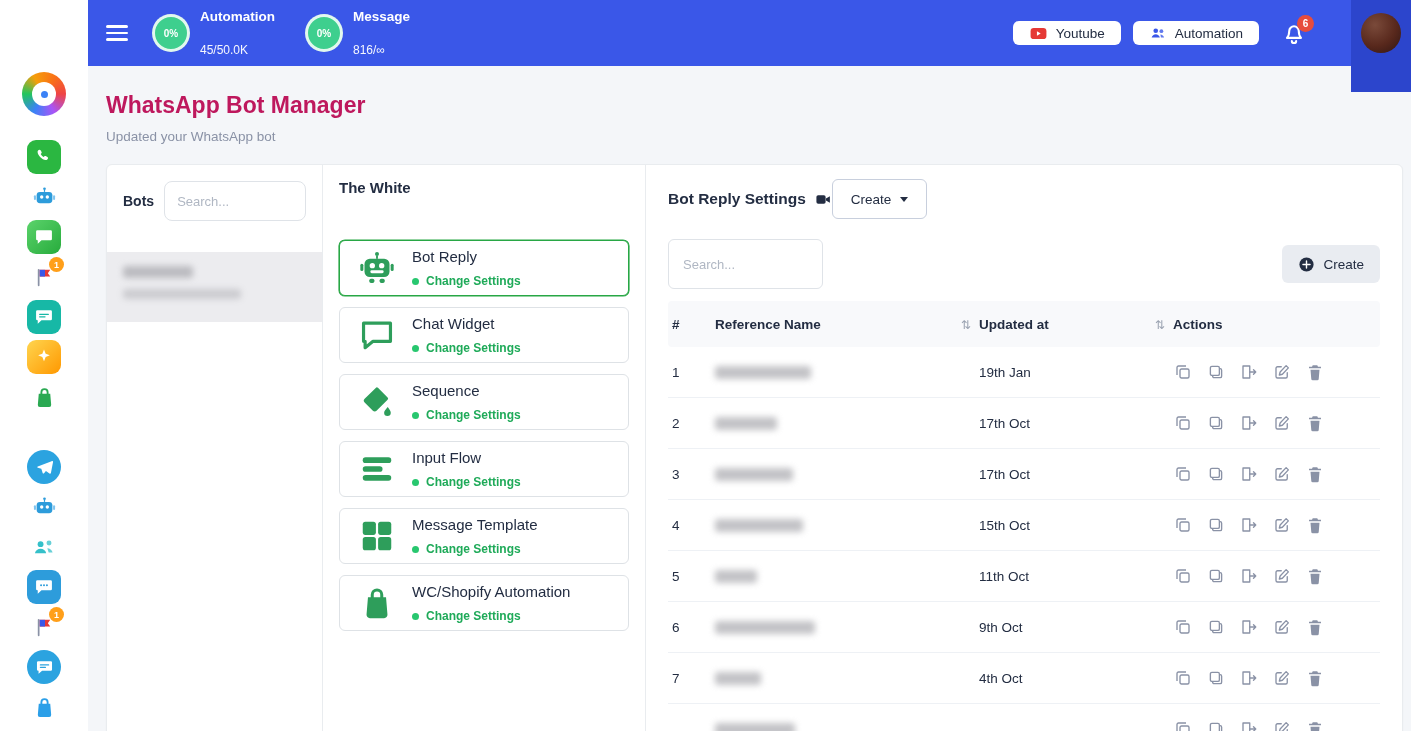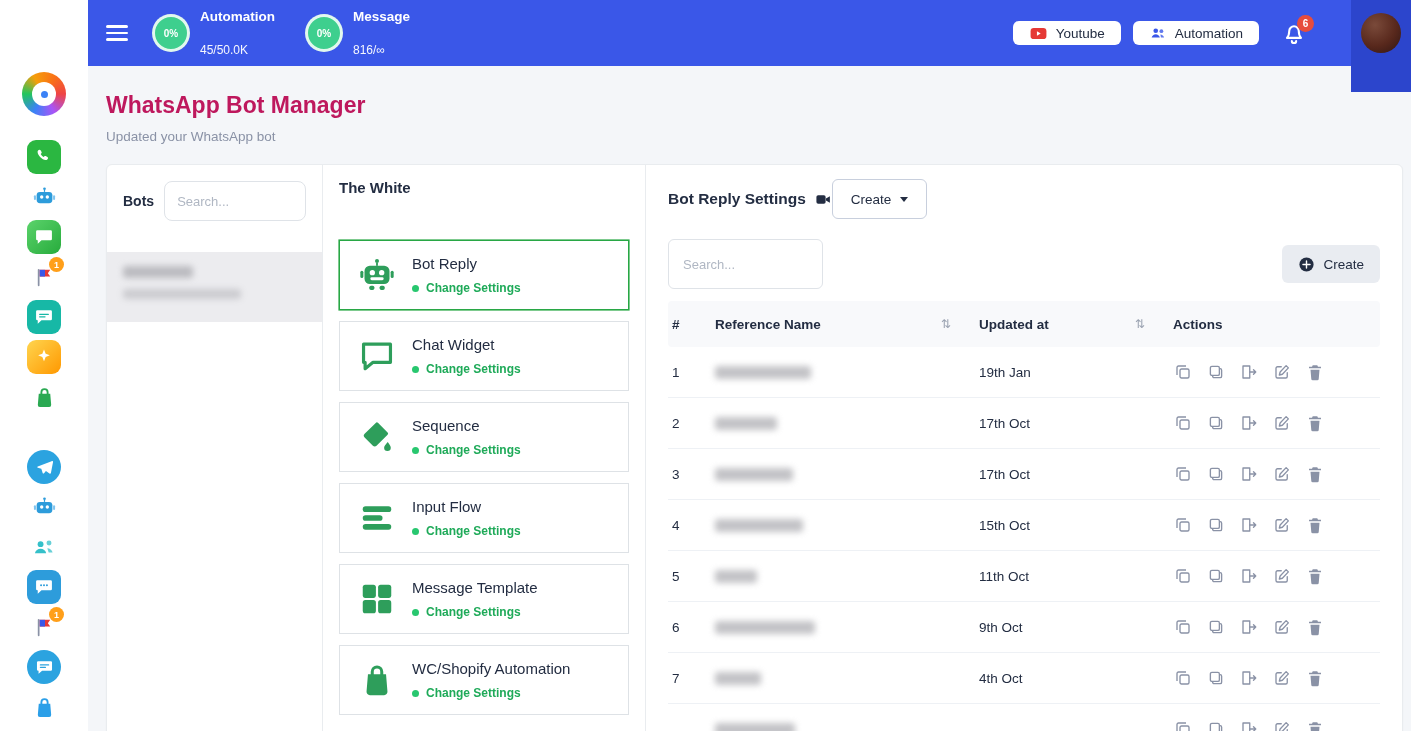--- a/index.html
+++ b/index.html
@@ -61,22 +61,22 @@
     outline:none;width:100%;background:#fff;font-family:inherit;}
   .search-input::placeholder{color:#b0b7c3;}
   .bot-item{margin-top:31px;background:#ececef;padding:14px 16px;height:70px;cursor:pointer;}
   .redact{background:#9b9ba1;border-radius:3px;filter:blur(3px);opacity:.6;}
   .bot-item .r-name{width:70px;height:12px;}
   .bot-item .r-sub{width:118px;height:10px;margin-top:11px;opacity:.4;}
   
   .col-settings{width:323px;border-right:1px solid #e9ecef;flex:none;padding:14px 16px;}
   .col-title{font-size:15px;font-weight:bold;color:#232d42;}
   .settings-list{margin-top:44px;}
-  .setting-card{border:1px solid #dee2e6;border-radius:0;padding:13px 16px;display:flex;align-items:center;gap:14px;
-    margin-bottom:11px;background:#fff;cursor:pointer;height:70px;}
+  .setting-card{border:1px solid #dee2e6;border-radius:6px;padding:13px 16px;display:flex;align-items:center;gap:14px;
+    margin-bottom:11px;background:#fff;cursor:pointer;height:56px;}
   .setting-card.selected{border-color:#28a745;box-shadow:0 0 0 .6px #28a745;}
   .setting-icon{width:42px;height:42px;flex:none;display:flex;align-items:center;justify-content:center;}
   .setting-title{font-size:15px;color:#232d42;font-weight:500;}
   .setting-link-row{display:flex;align-items:center;gap:7px;margin-top:9px;}
   .status-dot{width:7px;height:7px;border-radius:50%;background:#28c76f;flex:none;}
   .setting-link{font-size:12px;font-weight:bold;color:#1faa59;cursor:pointer;}
   
   .col-reply{flex:1;padding:14px 22px 0;min-width:0;}
   .reply-head{display:flex;align-items:center;justify-content:flex-start;}
   .reply-title{display:flex;align-items:center;gap:9px;font-size:15.5px;font-weight:bold;color:#232d42;}
@@ -85,21 +85,21 @@
   .caret{width:0;height:0;border-left:4px solid transparent;border-right:4px solid transparent;border-top:5px solid #232d42;}
   .controls-row{margin-top:20px;display:flex;align-items:center;justify-content:space-between;}
   .reply-search{width:155px;height:50px;border:1px solid #dfe3e8;border-radius:6px;padding:0 14px;font-size:13px;outline:none;
     color:#232d42;font-family:inherit;}
   .reply-search::placeholder{color:#b0b7c3;}
   .create-btn{background:#e9ecf1;border:none;border-radius:6px;height:38px;padding:0 16px;display:flex;align-items:center;gap:8px;
     font-size:13.5px;color:#232d42;font-weight:500;cursor:pointer;font-family:inherit;}
   .table{margin-top:12px;}
   .t-head,.t-row{display:grid;grid-template-columns:45px 1fr 194px 205px;align-items:center;}
   .t-head{background:#f8f9fb;height:46px;font-weight:bold;font-size:13.5px;color:#232d42;border-radius:4px;padding:0 2px;}
-  .th-flex{display:flex;align-items:flex-start;justify-content:space-between;padding-right:28px;}
+  .th-flex{display:flex;align-items:flex-end;justify-content:space-between;padding-right:8px;}
   .sort{font-size:12px;color:#99a1b0;cursor:pointer;font-weight:normal;}
   .t-row{height:51px;border-bottom:1px solid #eef1f5;font-size:13.5px;color:#232d42;padding:0 2px;}
   .r-redact{height:13px;}
   .actions{display:flex;align-items:center;gap:13px;}
   .action-btn{background:none;border:none;padding:0;width:20px;height:20px;display:flex;align-items:center;justify-content:center;cursor:pointer;}
   .cell-pad{padding-left:2px;}
 </style>
 </head>
 <body>
 

